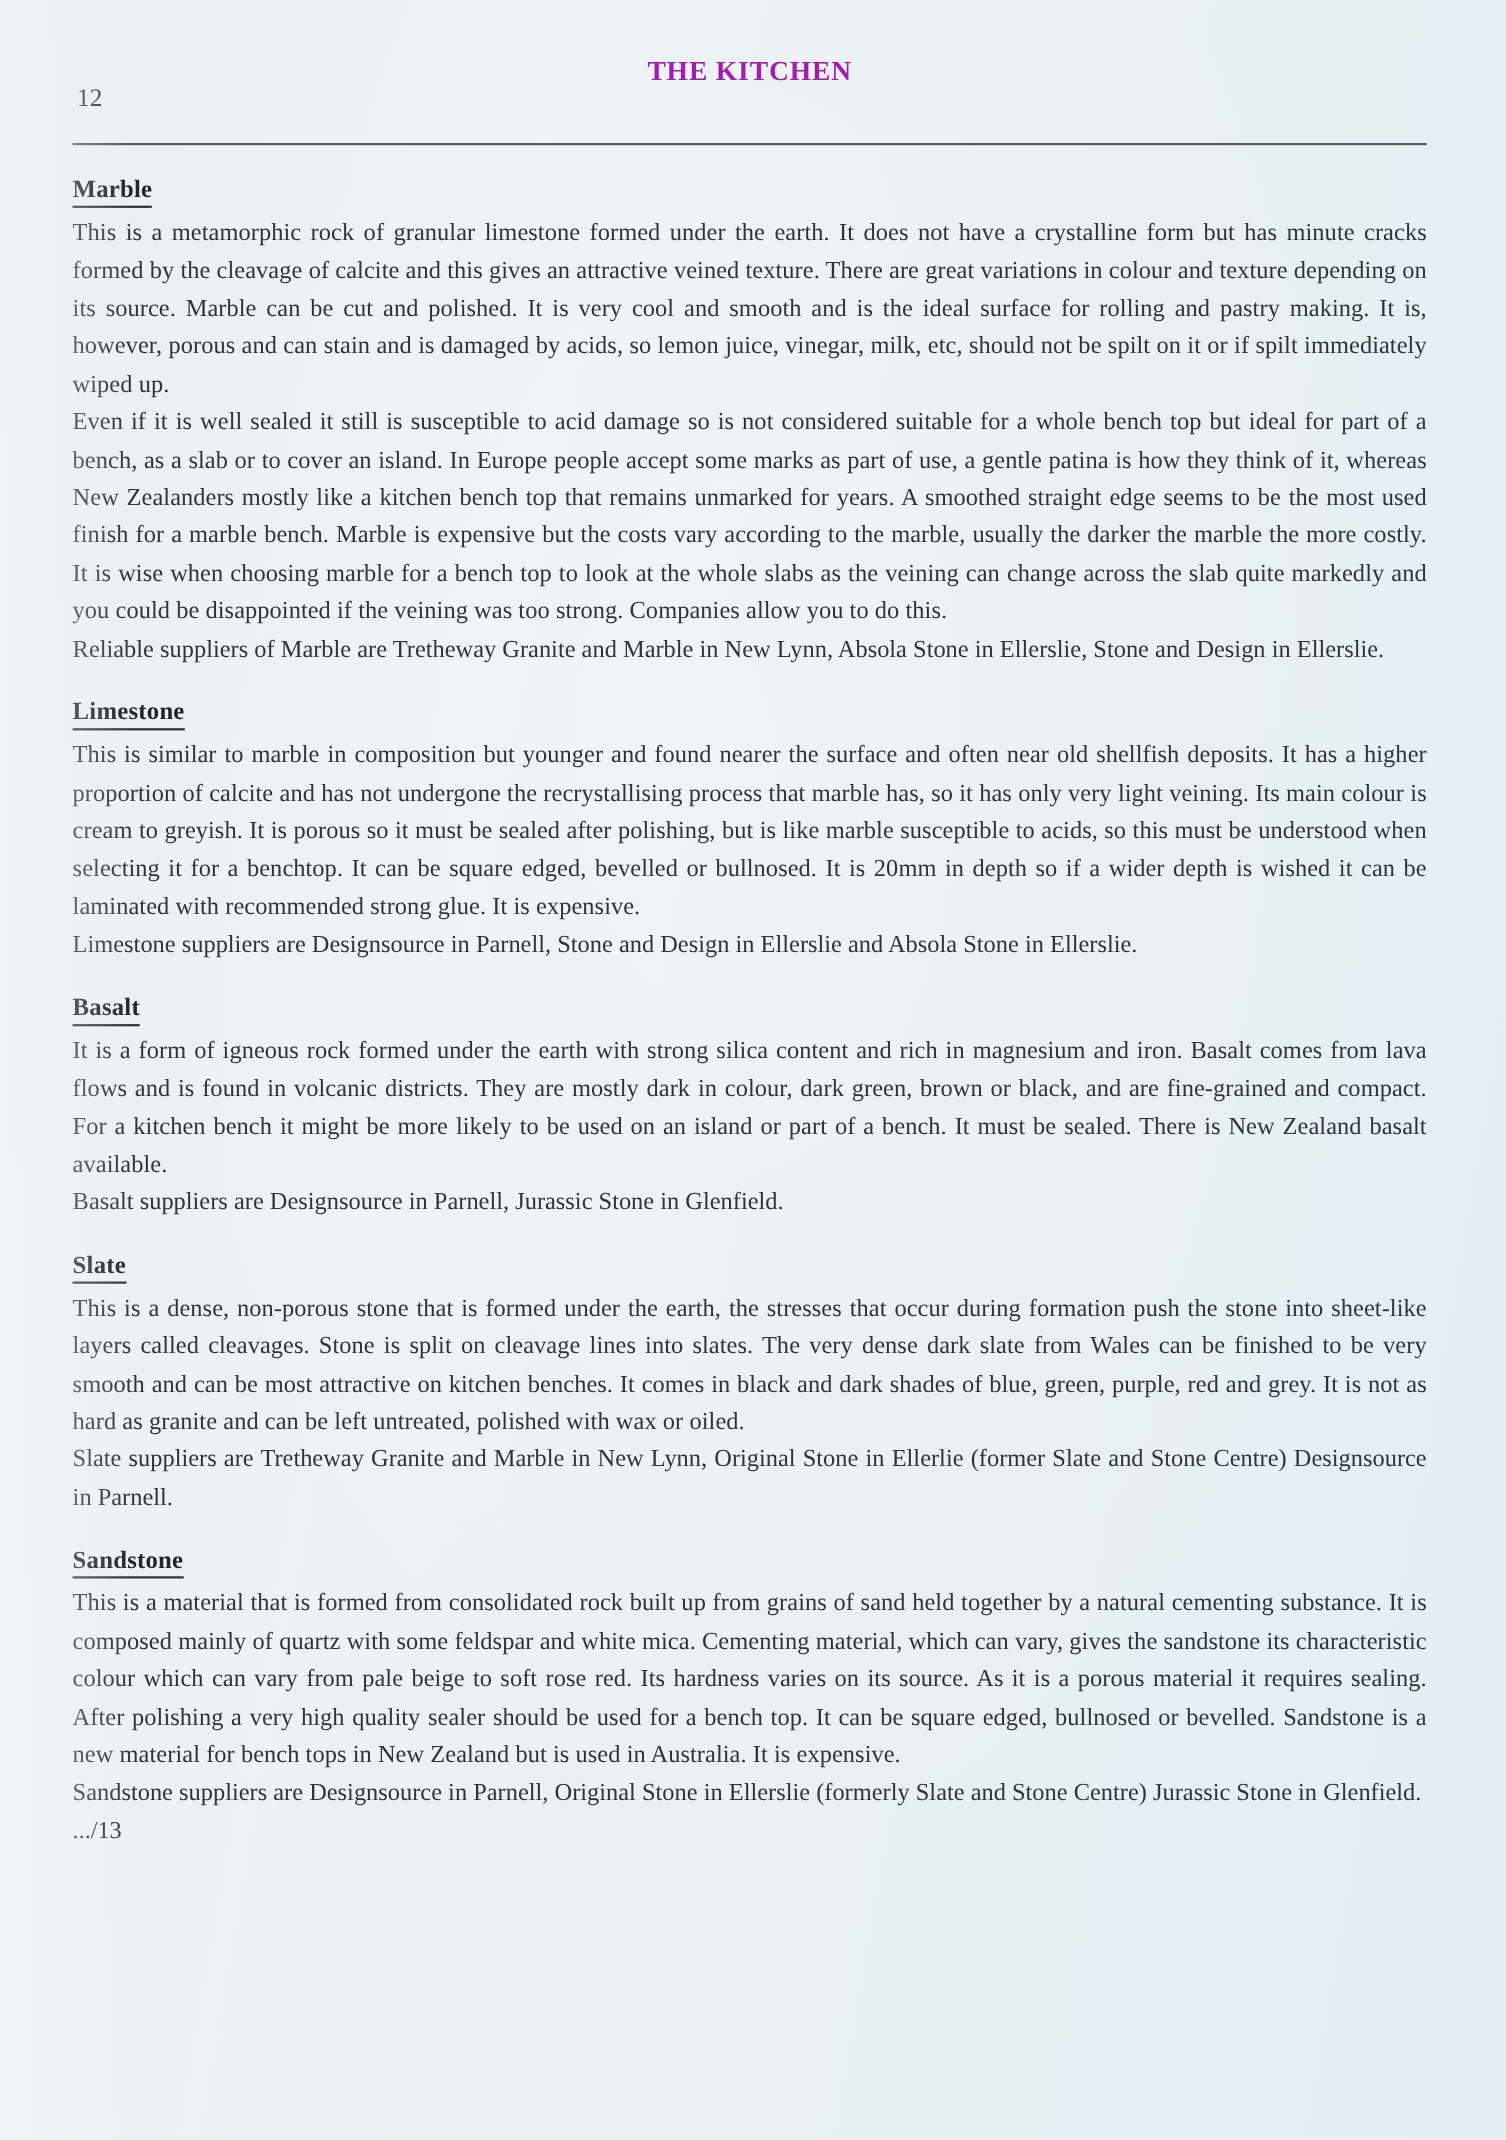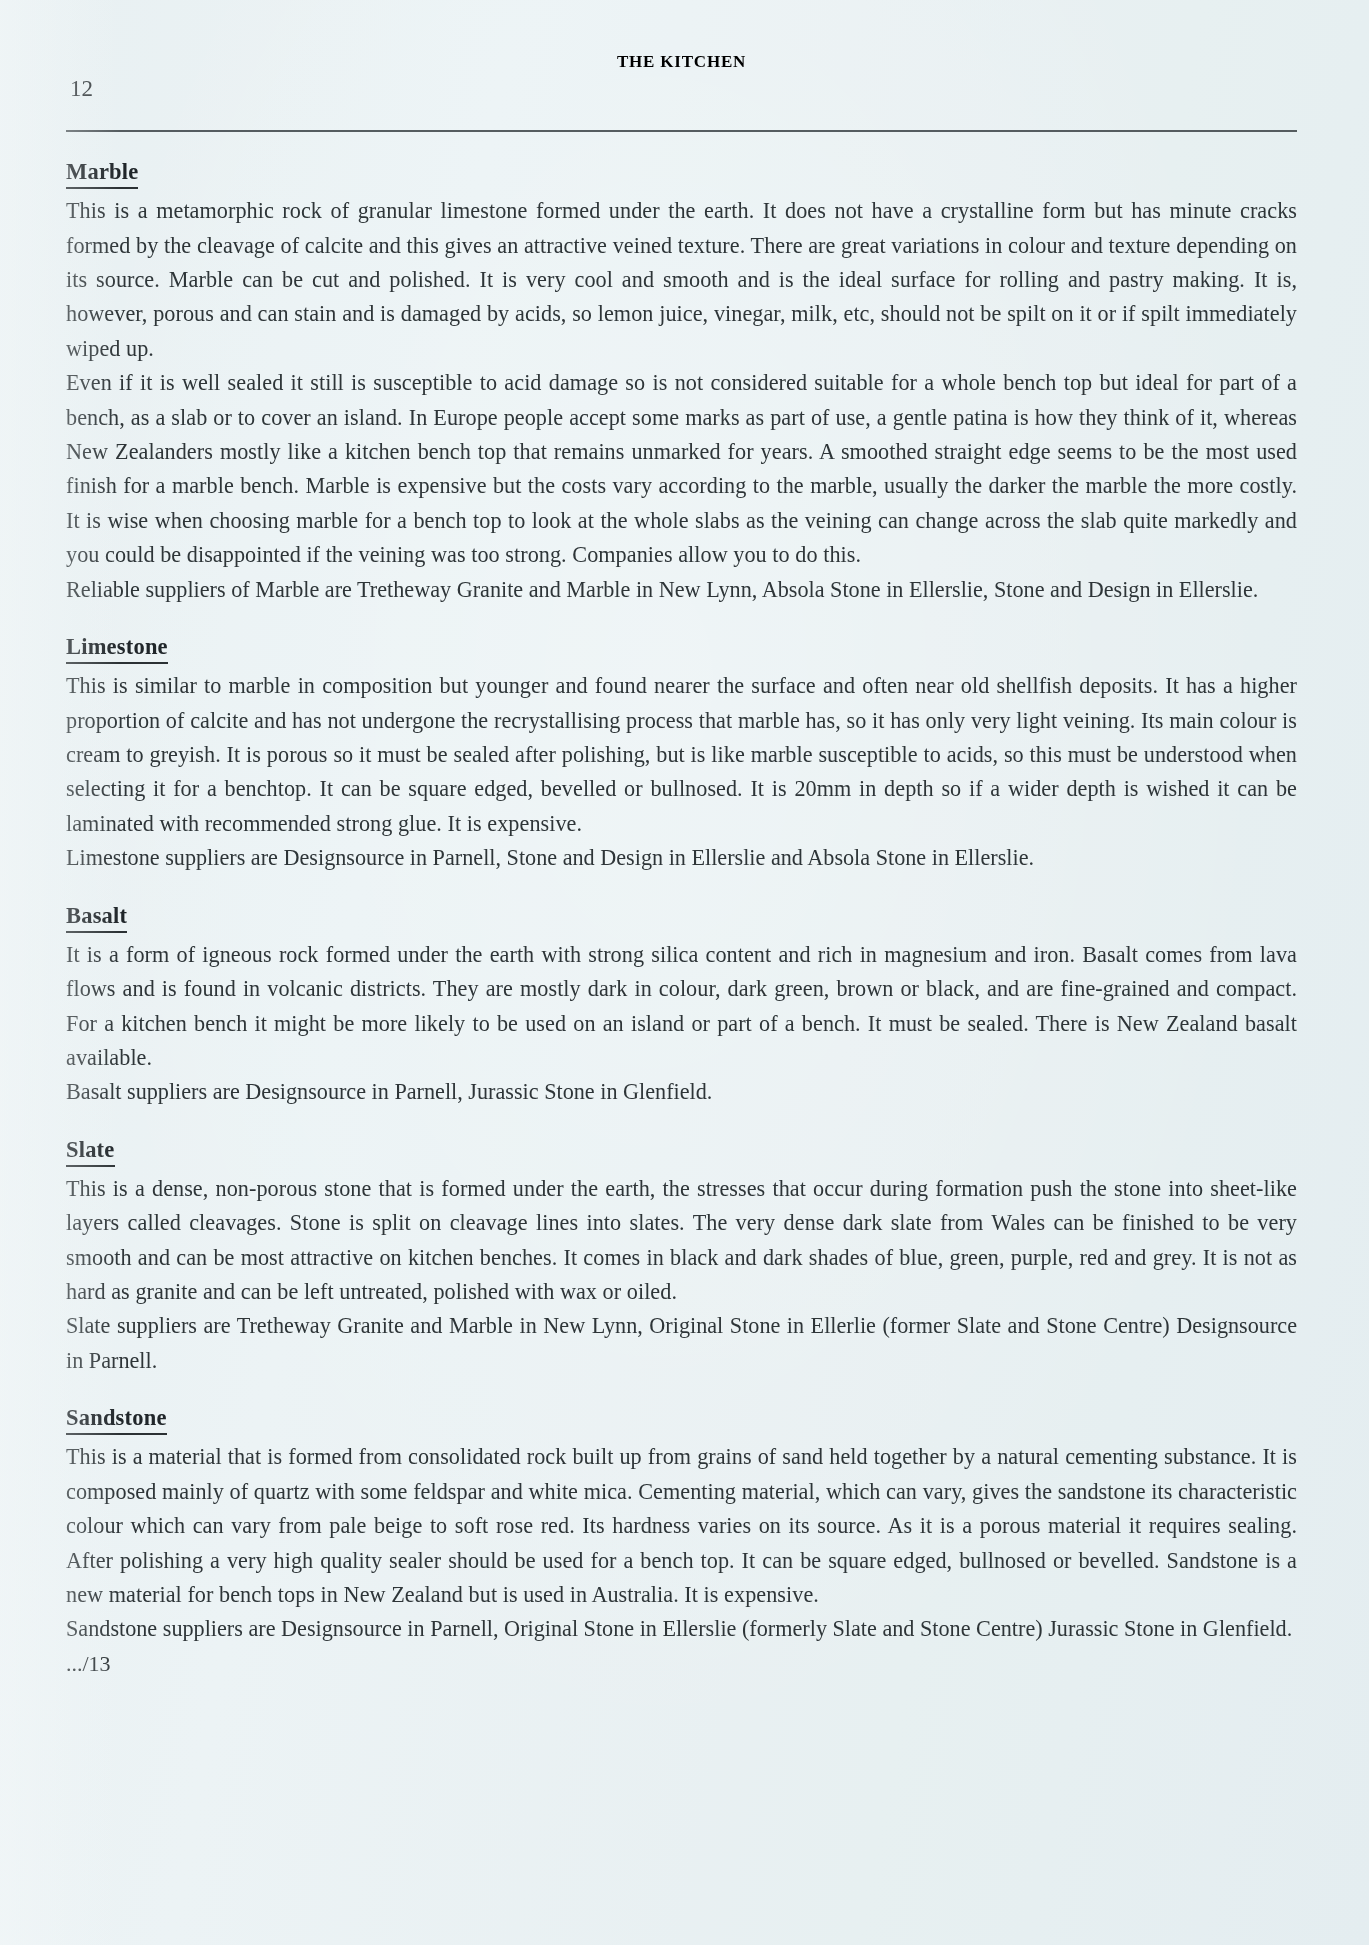--- a/index.html
+++ b/index.html
@@ -41,23 +41,23 @@
     position: relative;
     height: 112px;
   }
   .running-title {
     position: absolute;
     top: 52px;
     left: 0;
     right: 0;
     text-align: center;
     font-weight: bold;
-    font-size: 17px;
+    font-size: 25px;
     letter-spacing: 0.8px;
-    color: #000000;
+    color: #a21caf;
     font-family: "Liberation Serif", "DejaVu Serif", serif;
   }
   .folio {
     position: absolute;
     top: 76px;
     left: 4px;
     font-size: 23px;
     color: #343a3d;
   }
 

